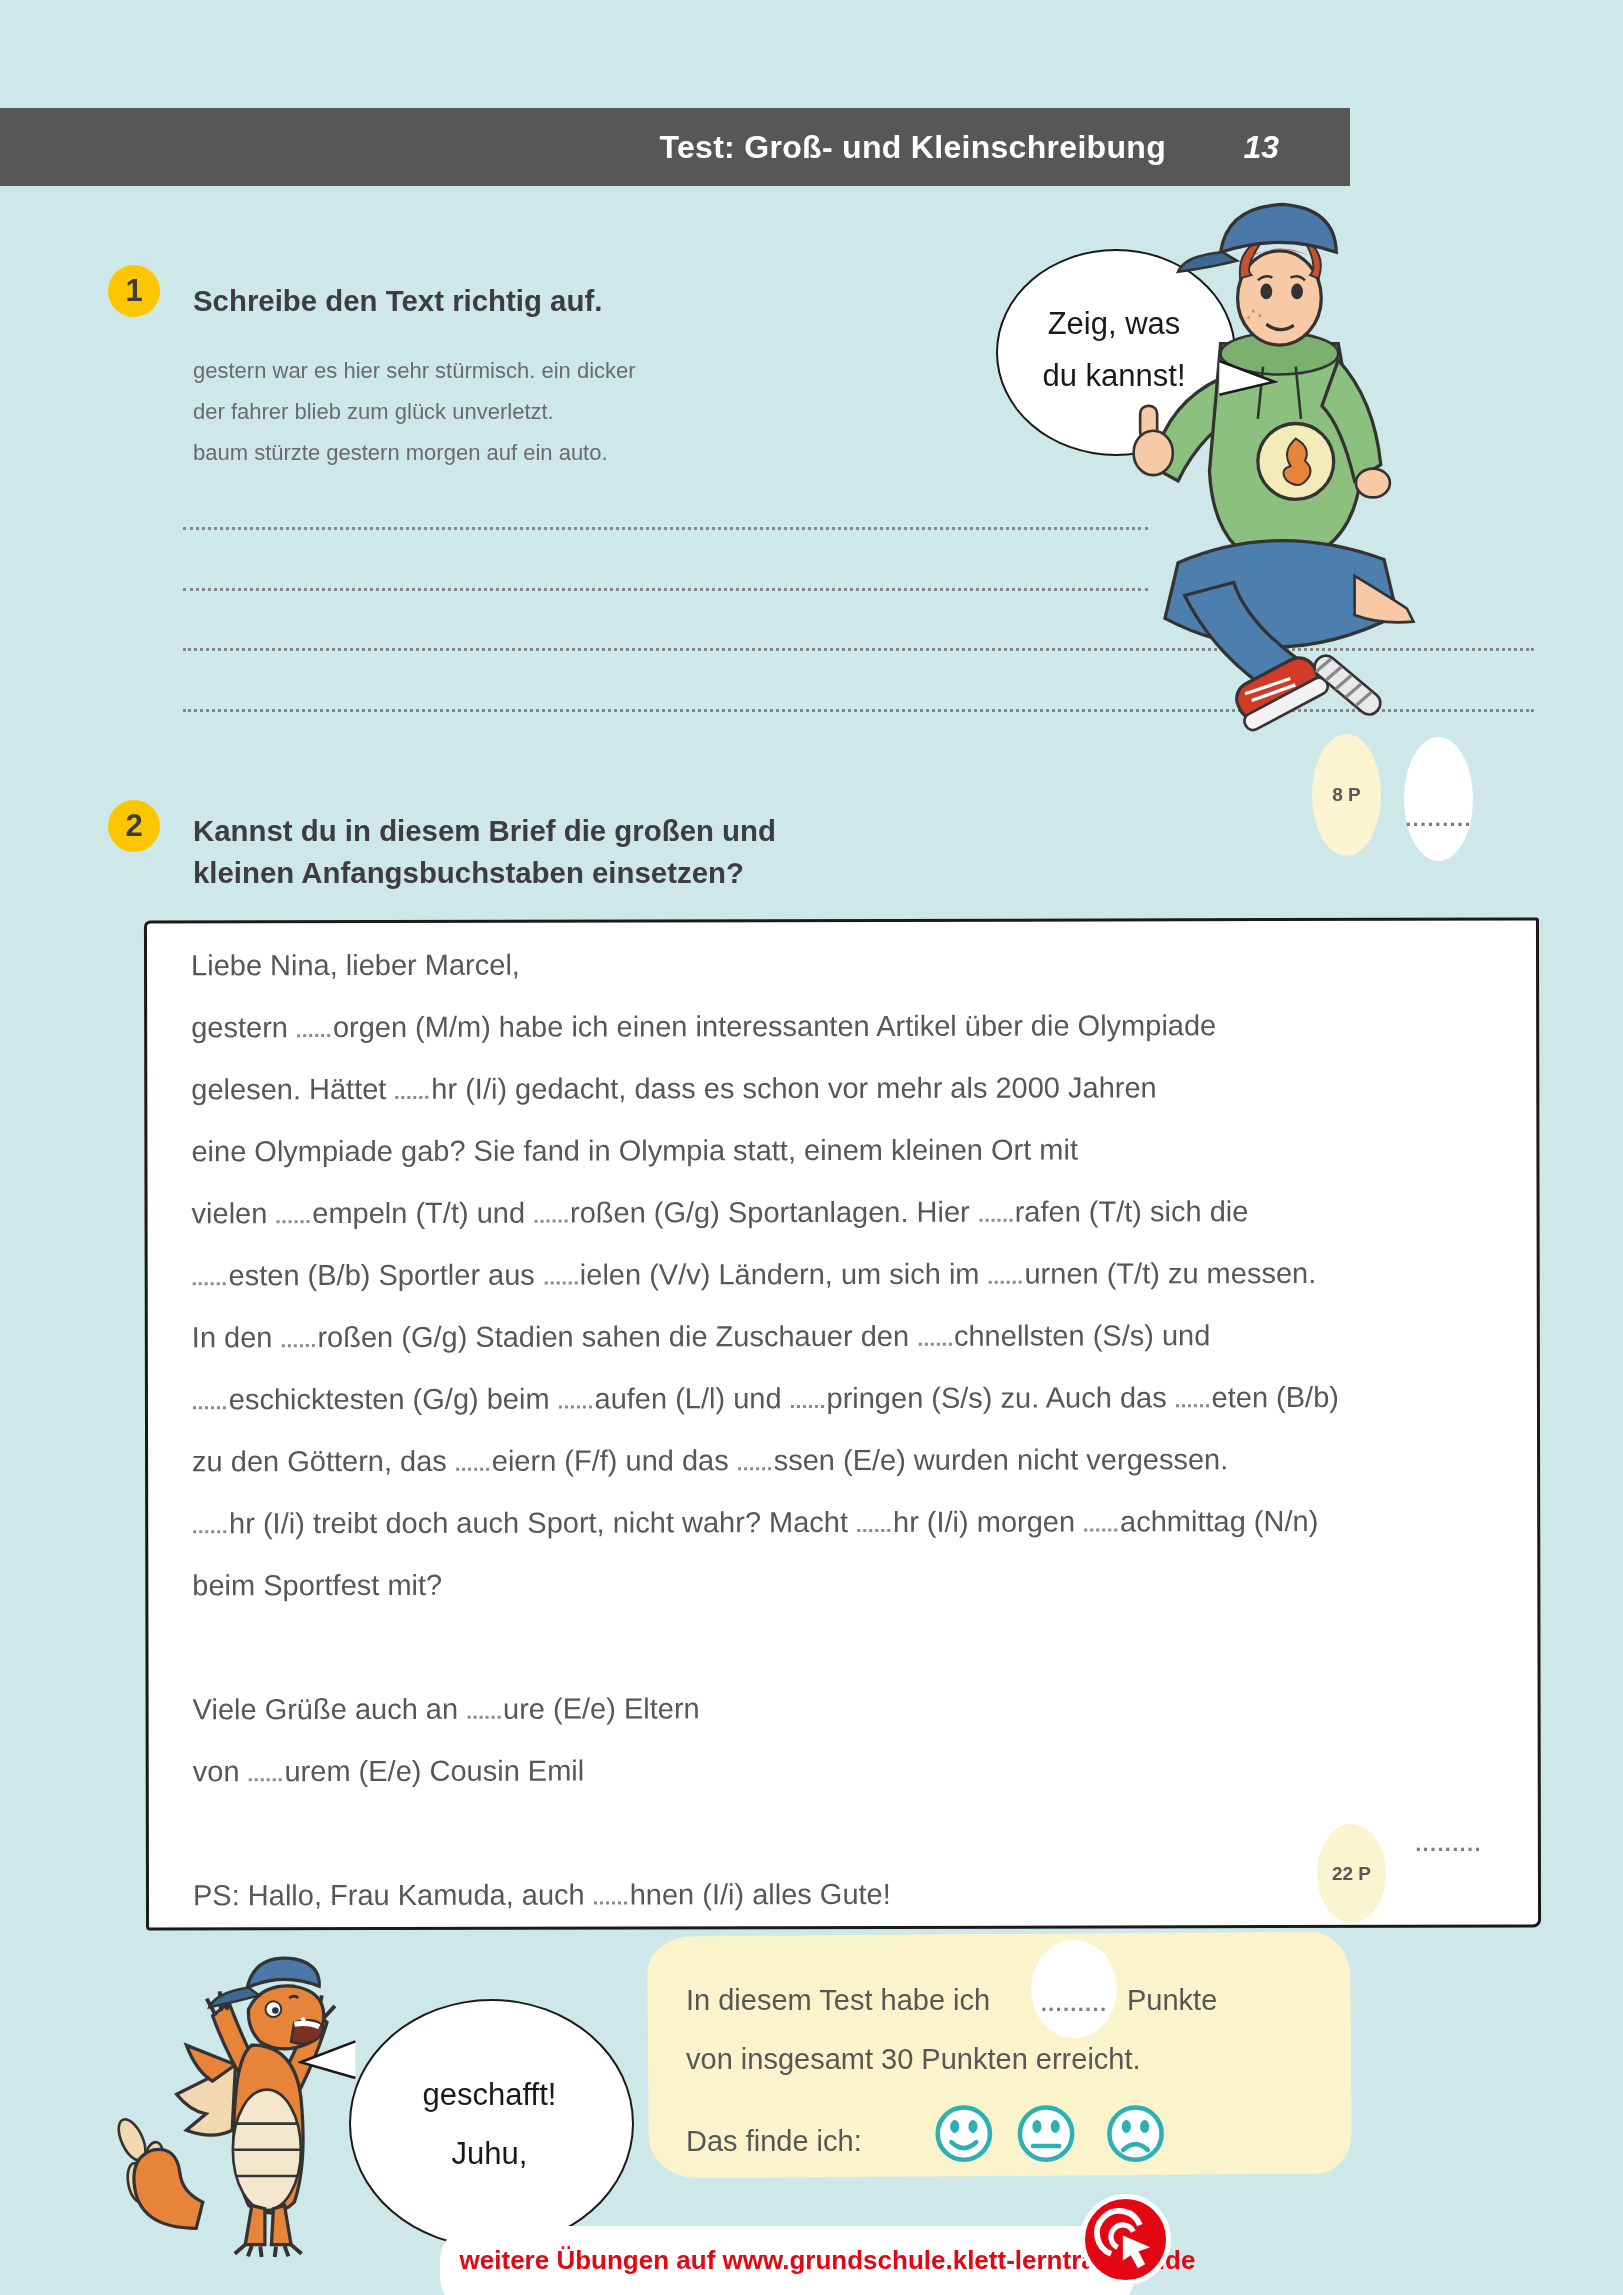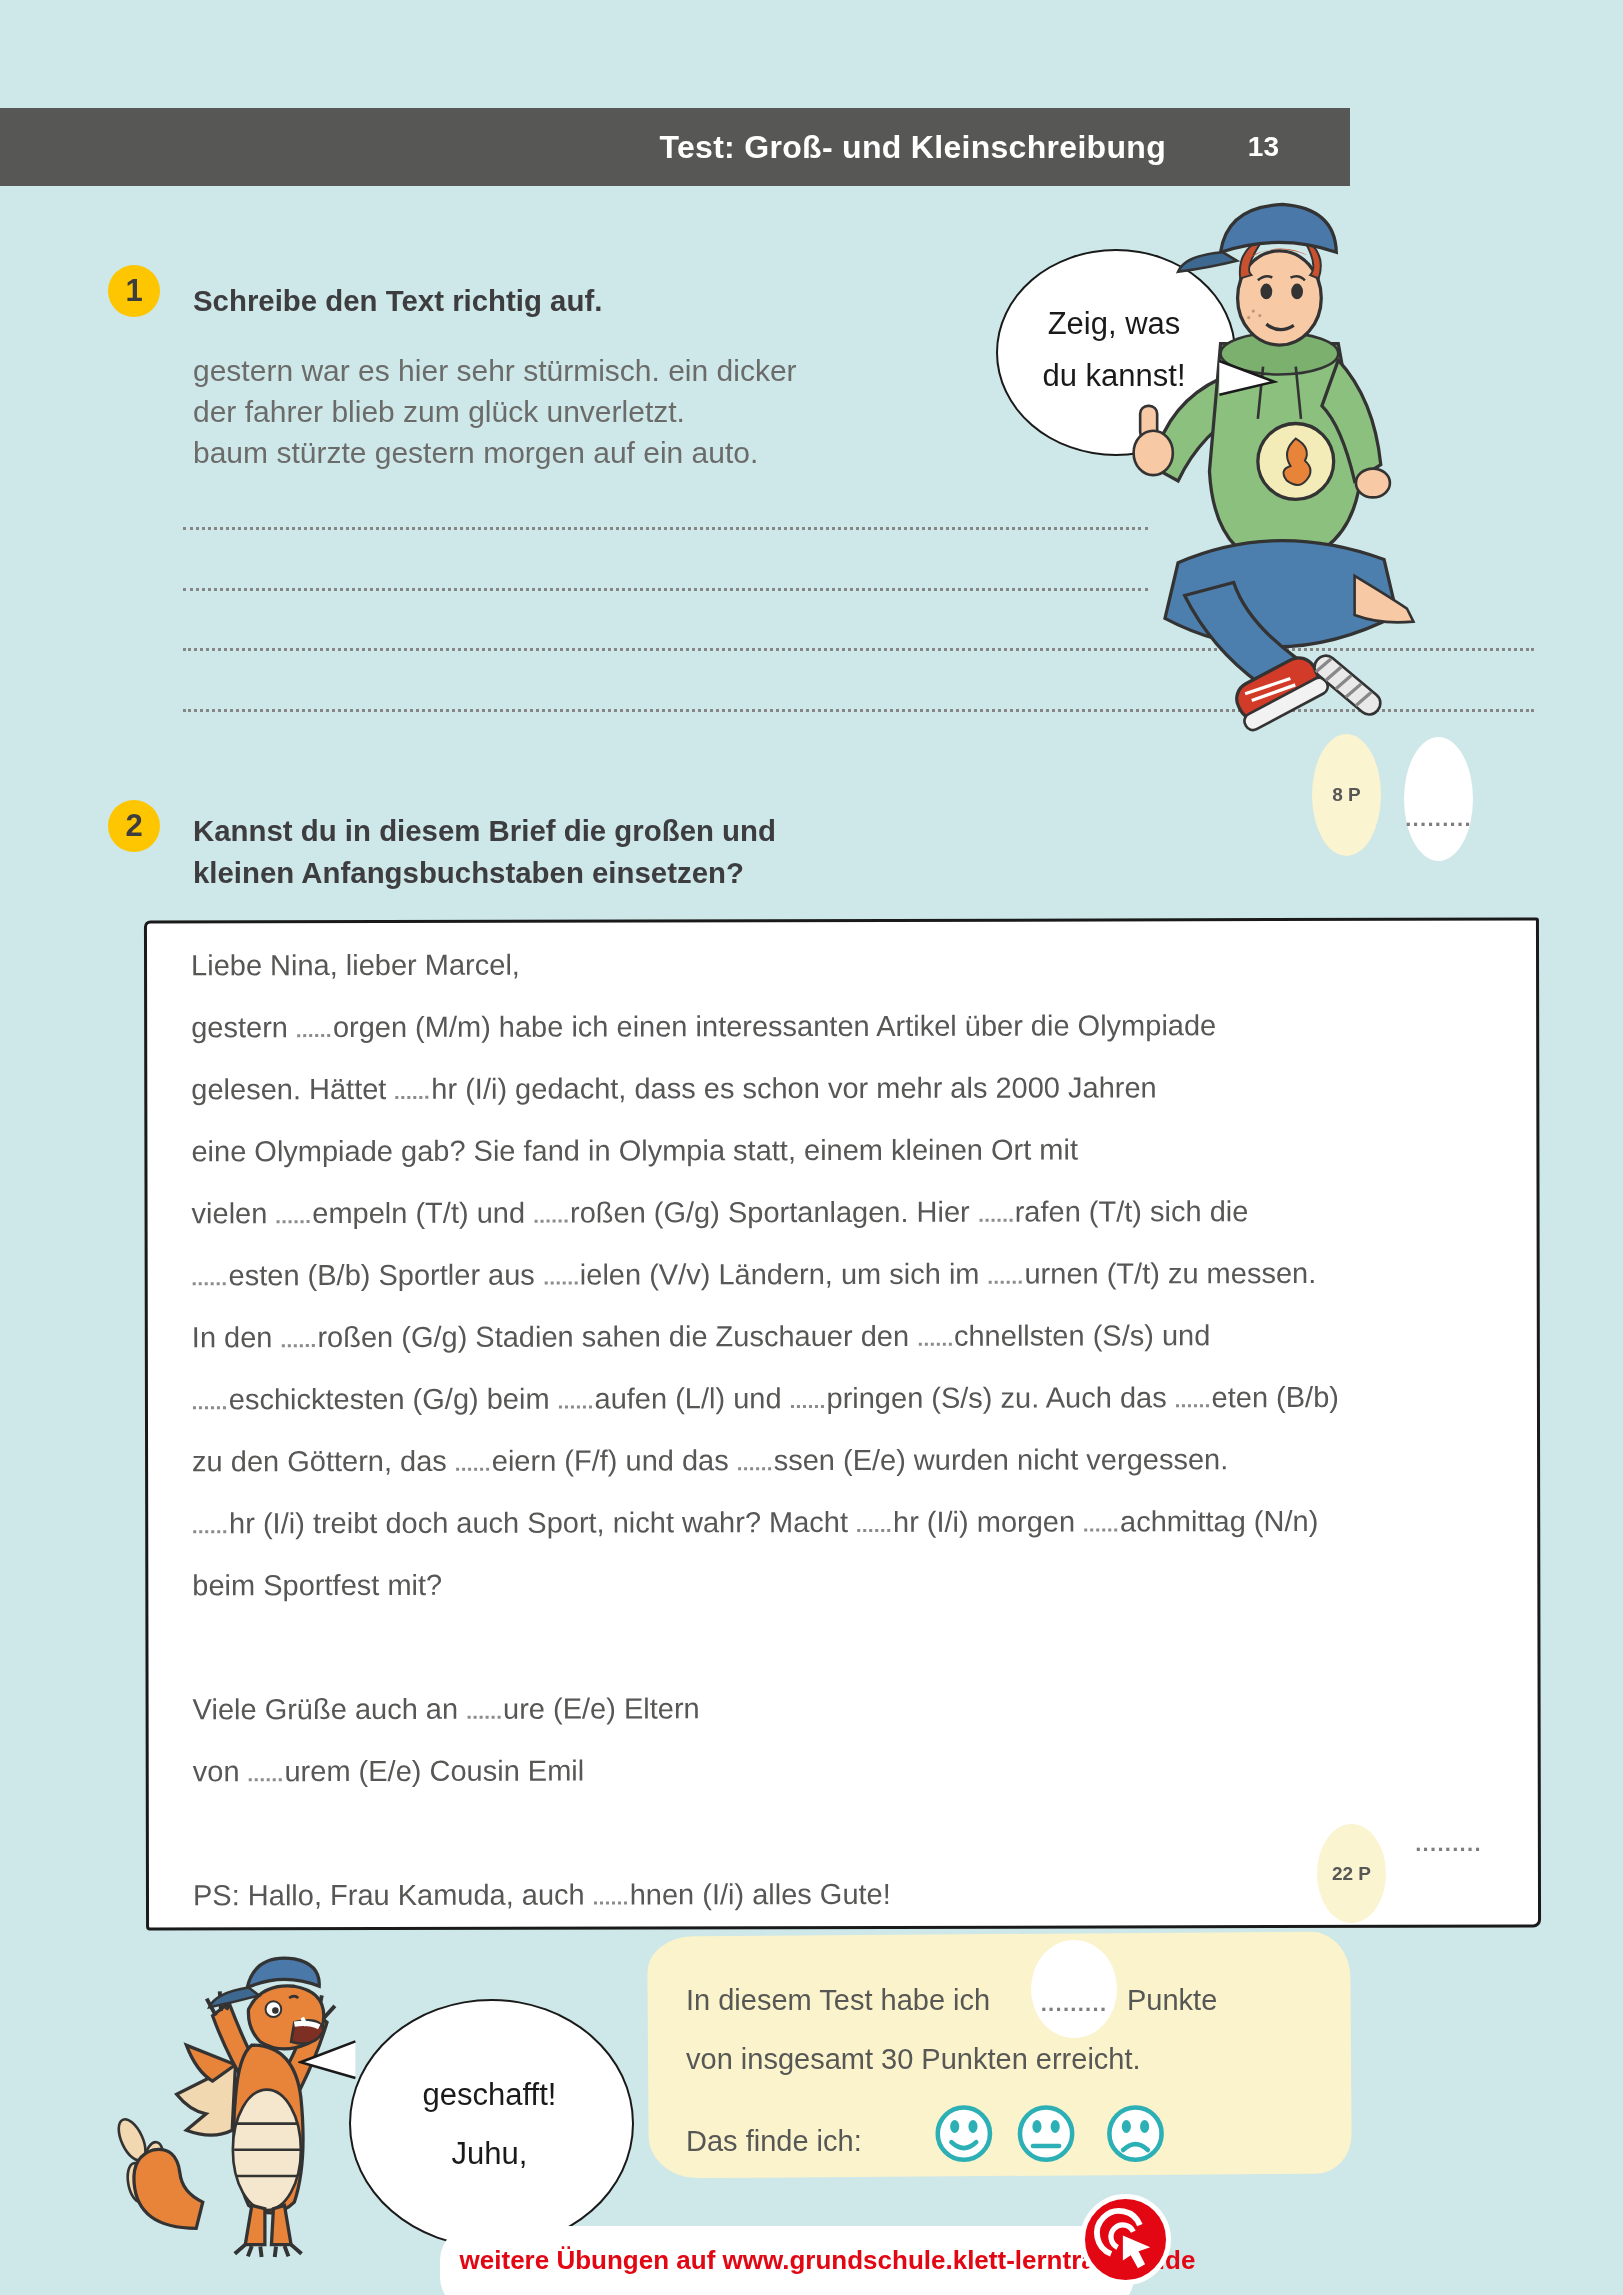--- a/index.html
+++ b/index.html
@@ -12,38 +12,38 @@
   .abs{position:absolute;}
 
   
   .header-bar{left:0;top:108px;width:1350px;height:78px;background:#575756;}
   .header-title{
     position:absolute;right:184px;top:0;height:78px;line-height:78px;
     color:#ffffff;font-size:32px;font-weight:bold;letter-spacing:0.3px;white-space:nowrap;
   }
   .header-pagenum{
     position:absolute;right:71px;top:0;height:78px;line-height:78px;
-    color:#ffffff;font-size:28px;font-weight:bold;
+    color:#ffffff;font-size:32px;font-weight:bold;font-style:italic;
   }
 
   
   .num-circle{
     width:52px;height:52px;border-radius:50%;background:#fdc600;
     display:flex;align-items:center;justify-content:center;
     color:#3d3d3f;font-size:31px;font-weight:bold;
   }
   .circle1{left:108px;top:265px;}
   .circle2{left:108px;top:800px;}
 
   .task-title{color:#3d3d3f;font-size:29.4px;font-weight:bold;white-space:nowrap;}
   .t1-title{left:193px;top:284px;line-height:33px;}
   .t2-title{left:193px;top:810px;line-height:42px;}
 
   
-  .t1-text{left:193px;top:350px;font-size:30px;line-height:41px;color:#6b6b6a;white-space:nowrap;}
+  .t1-text{left:193px;top:350px;font-size:22px;line-height:41px;color:#6b6b6a;white-space:nowrap;}
 
   
   .ans-line{position:absolute;left:183px;height:0;border-bottom:3.3px dotted #868686;}
   .ans-line.a1{top:527px;width:965px;}
   .ans-line.a2{top:588px;width:965px;}
   .ans-line.a3{top:648px;width:1351px;}
   .ans-line.a4{top:709px;width:1351px;}
 
   
   .badge-ellipse{

